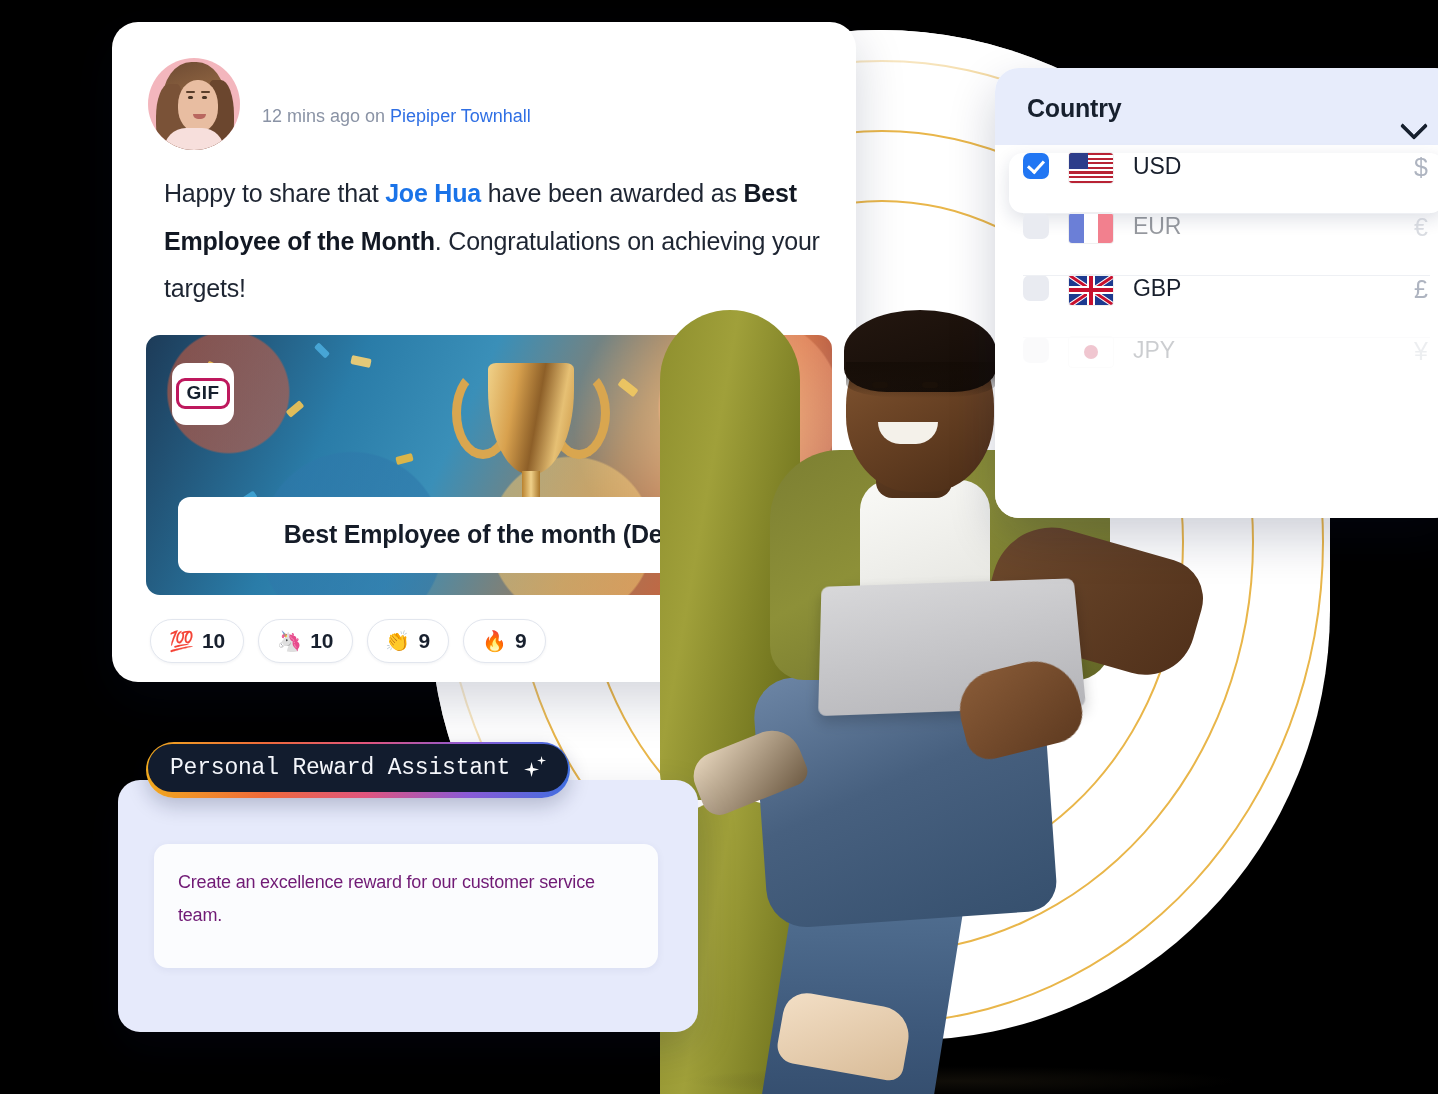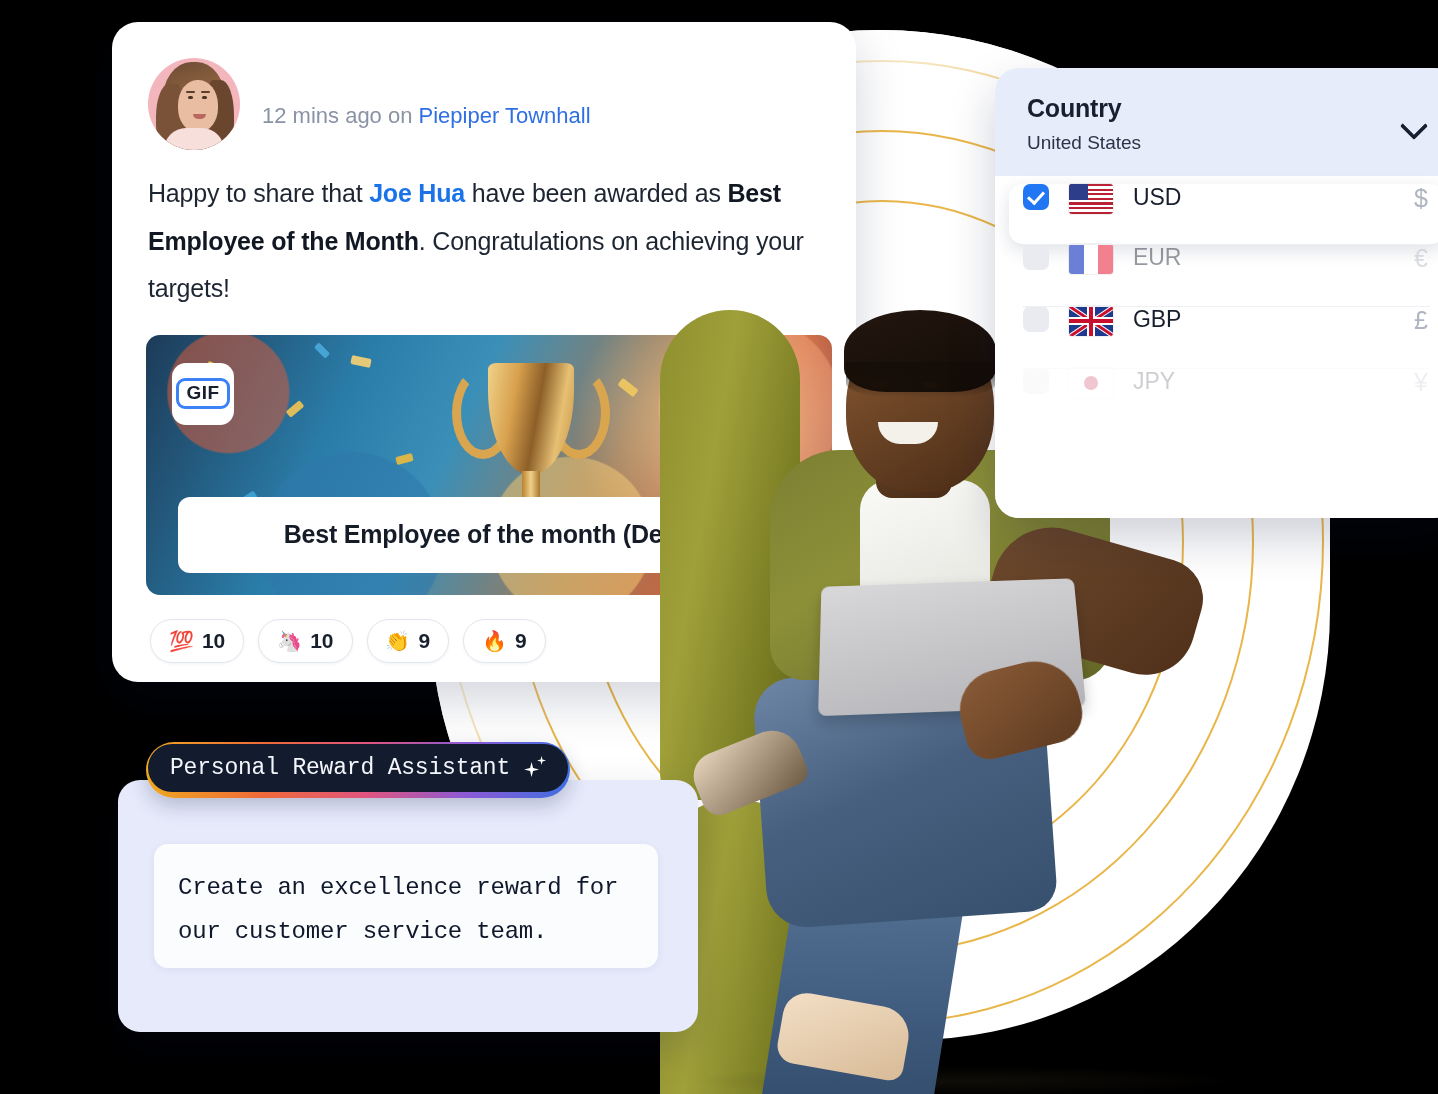--- a/index.html
+++ b/index.html
@@ -56,24 +56,24 @@
     background:#e8bda1;border-radius:48% 48% 46% 46%;}
   .av-eye{position:absolute;width:5px;height:3px;background:#4a3526;border-radius:2px;top:38px;}
   .av-eye.l{left:40px;} .av-eye.r{left:54px;}
   .av-brow{position:absolute;width:9px;height:2px;background:#5b3f2b;border-radius:2px;top:33px;}
   .av-brow.l{left:38px;} .av-brow.r{left:53px;}
   .av-mouth{position:absolute;left:45px;top:56px;width:13px;height:5px;
     background:#b9675f;border-radius:0 0 7px 7px;}
   .av-shirt{position:absolute;left:16px;bottom:0;width:60px;height:22px;
     background:#f7dfdc;border-radius:28px 28px 0 0;}
   .post-name{font-size:27px;font-weight:700;color:#1b2434;letter-spacing:-.2px;line-height:1.1;}
-  .post-sub{font-size:22px;color:#8a93a5;margin-top:25px;line-height:1.1;}
+  .post-sub{font-size:18px;color:#8a93a5;margin-top:25px;line-height:1.1;}
   .post-sub .chan{color:#2f6fe4;}
   .post-body{
-    padding:20px 36px 0 36px;font-size:25px;line-height:1.9;color:#1e2532;
+    padding:20px 36px 0 52px;font-size:25px;line-height:1.9;color:#1e2532;
     letter-spacing:-.2px;
   }
   .post-body .mention{color:#1a73e8;font-weight:600;}
   .post-body b{font-weight:700;color:#121823;}
 
   
   .gif-wrap{
     position:relative;margin:22px 0 0 34px;width:686px;height:260px;
     border-radius:14px;overflow:hidden;
     background:
@@ -100,21 +100,21 @@
     background:linear-gradient(90deg,#b9822f,#f2d791,#a9762a);border-radius:4px;}
   .t-base2{position:absolute;left:32px;top:164px;width:86px;height:18px;
     background:linear-gradient(90deg,#a9762a,#e8c87c,#9a6a24);border-radius:5px;}
   .gif-glow{position:absolute;right:-40px;top:-60px;width:300px;height:300px;
     background:radial-gradient(circle,rgba(255,222,160,.75),rgba(255,222,160,0) 70%);}
   .gif-badge{
     position:absolute;left:26px;top:28px;width:62px;height:62px;background:#fff;
     border-radius:14px;display:flex;align-items:center;justify-content:center;
   }
   .gif-badge span{
-    border:3px solid #3b82f6;border-radius:9px;padding:2px 7px;
+    border:3px solid #be185d;border-radius:9px;padding:2px 7px;
     font-size:19px;font-weight:700;color:#16202e;letter-spacing:.5px;line-height:1.1;
   }
   .gif-caption{
     position:absolute;left:32px;bottom:22px;width:612px;height:76px;background:#fff;
     border-radius:12px;display:flex;align-items:center;justify-content:center;
   }
   .gif-caption span{font-size:25px;font-weight:700;color:#151c28;letter-spacing:-.2px;}
 
   
   .reactions{display:flex;gap:14px;padding:24px 0 0 38px;}
@@ -265,21 +265,21 @@
   .spark .big{left:2px;top:6px;width:15px;height:15px;
     clip-path:polygon(50% 0,60% 40%,100% 50%,60% 60%,50% 100%,40% 60%,0 50%,40% 40%);}
   .spark .sm{right:0;top:0;width:9px;height:9px;
     clip-path:polygon(50% 0,60% 40%,100% 50%,60% 60%,50% 100%,40% 60%,0 50%,40% 40%);}
   .assist-input{
     position:absolute;left:36px;top:64px;width:504px;height:124px;
     background:#fbfcfe;border-radius:14px;
     box-shadow:0 2px 8px rgba(20,35,80,.06);
     padding:22px 24px;box-sizing:border-box;
   }
-  .assist-input .txt{font-size:24px;line-height:1.85;color:#0f172a;letter-spacing:-.2px;font-family:Liberation Mono, monospace;}
+  .assist-input .txt{font-size:18px;line-height:1.85;color:#701a75;letter-spacing:-.2px;}
 </style>
 </head>
 <body>
 
 <div class="stage">
 
   <div class="bg-blob">
     <div class="arc a1"></div>
     <div class="arc a2"></div>
     <div class="arc a3"></div>
@@ -379,21 +379,20 @@
       <div class="eye2 r"></div>
     <div class="smile"></div>
     <div class="arm"></div>
     <div class="laptop"></div>
     <div class="hand"></div>
   </div>
 
   <div class="country-card">
     <div class="cc-head">
       <div class="cc-title">Country</div>
-      <div class="cc-sub">United States</div>
       <div class="chev"></div>
     </div>
 
     <div class="cc-list">
 
       <div class="row sel">
         <div class="cbx on"></div>
         <div class="flag f-us">
           <div class="st" style="top:0"></div>
             <div class="st" style="top:4.6px"></div>

